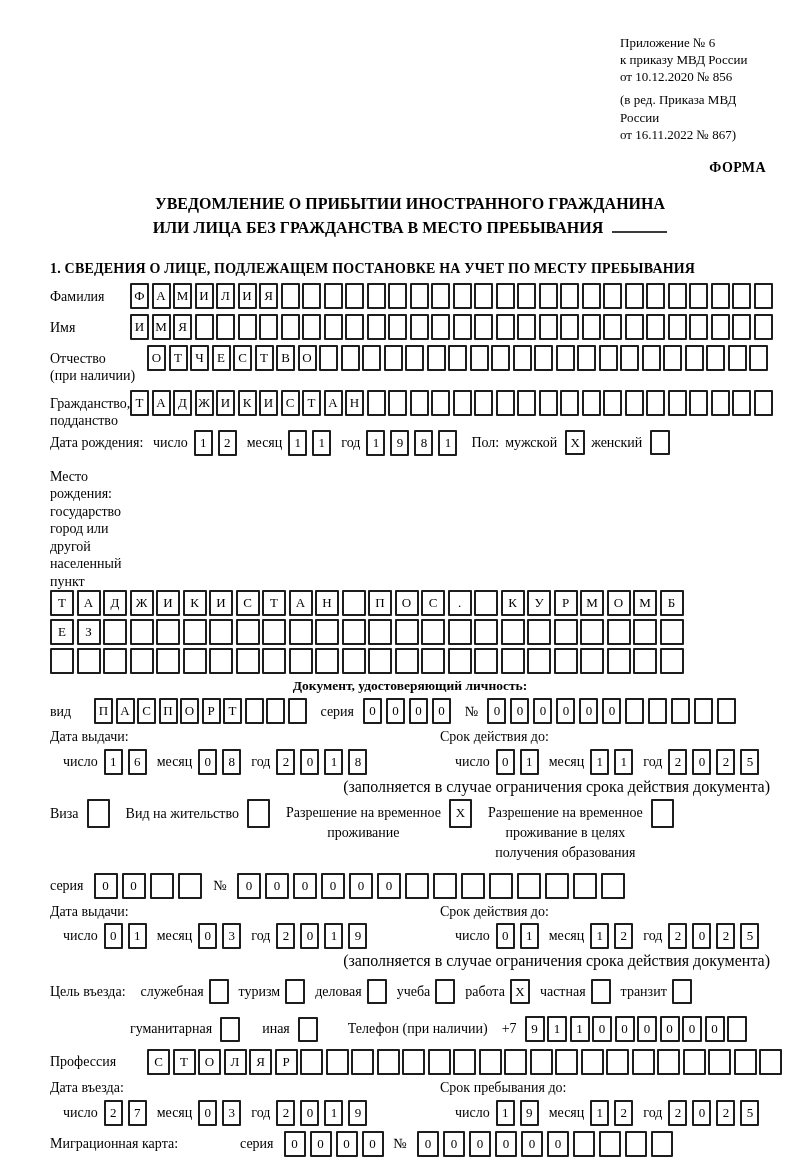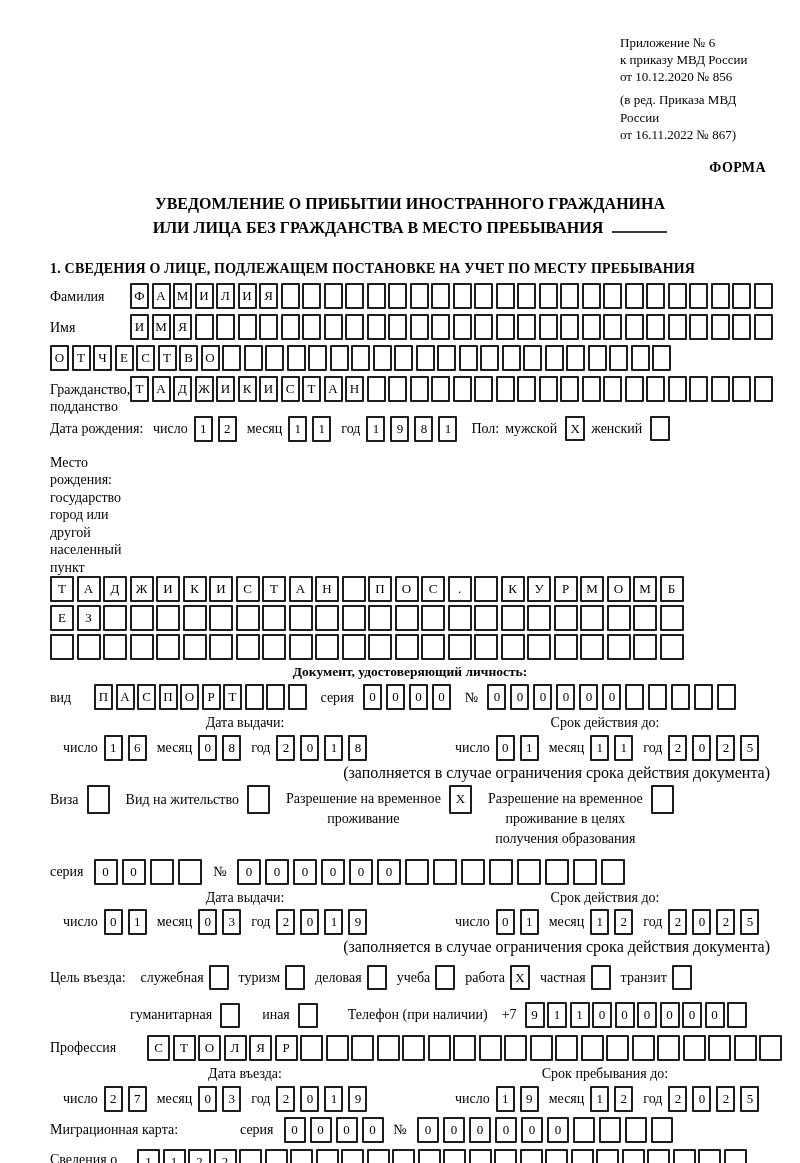--- a/index.html
+++ b/index.html
@@ -53,21 +53,21 @@
   .doc-header{text-align:center;font-weight:bold;font-size:13.5px;margin-top:4px;}
   .vid-row{align-items:center;margin-top:3px;}
   .vid-row .vlbl{margin-right:9px;}
   .vid-row .vlbl.ml{margin-left:14px;}
   .vid-row .vlbl1{width:35px;}
   
   .date-pair{margin-top:4px;}
   .dp-cols{display:flex;}
   .dp-left{width:390px;flex-shrink:0;}
   .dp-right{flex:1;}
-  .dp-header{text-align:center;}
+  .dp-header{}
   .dp-row{display:flex;align-items:center;margin-top:3px;}
   .dp-left .dp-row{margin-left:13px;}
   .dp-right .dp-row{margin-left:15px;}
   .footnote{font-size:16px;text-align:right;margin-top:2px;}
   .intro{margin-top:8px;line-height:1.7;}
   
   .opt-row{display:flex;align-items:flex-start;margin-top:2px;}
   .opt-row .opt-label{padding-top:6px;}
   .opt-row .cells{margin-left:8px;}
   .opt-lines{text-align:center;line-height:1.45;margin-left:16px;padding-top:4px;}
@@ -181,20 +181,24 @@
         <span class="cell"></span>
         <span class="cell"></span>
         <span class="cell"></span>
         <span class="cell"></span>
         <span class="cell"></span>
         <span class="cell"></span>
       </div>
   </div>
 
   <div class="row">
+    <div class="label w97">
+      <div>Отчество</div>
+      <div>(при наличии)</div>
+    </div>
     <div class="cells">
         <span class="cell">О</span>
         <span class="cell">Т</span>
         <span class="cell">Ч</span>
         <span class="cell">Е</span>
         <span class="cell">С</span>
         <span class="cell">Т</span>
         <span class="cell">В</span>
         <span class="cell">О</span>
         <span class="cell"></span>

